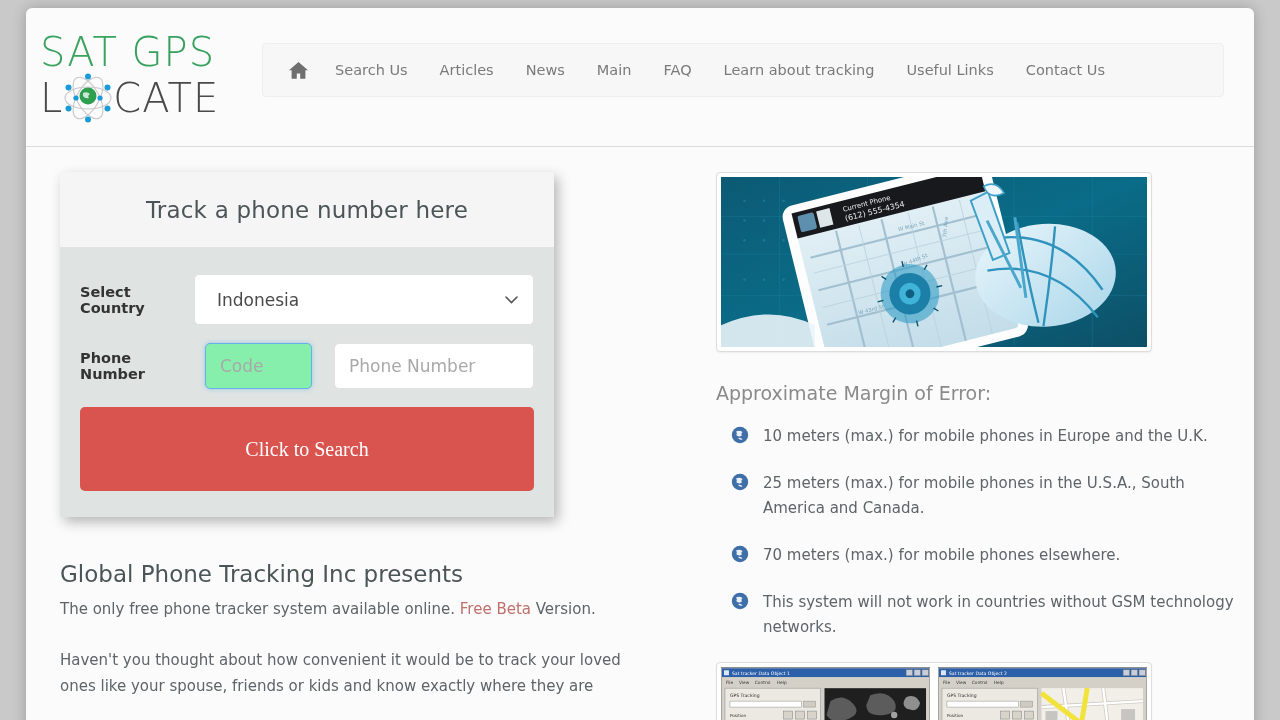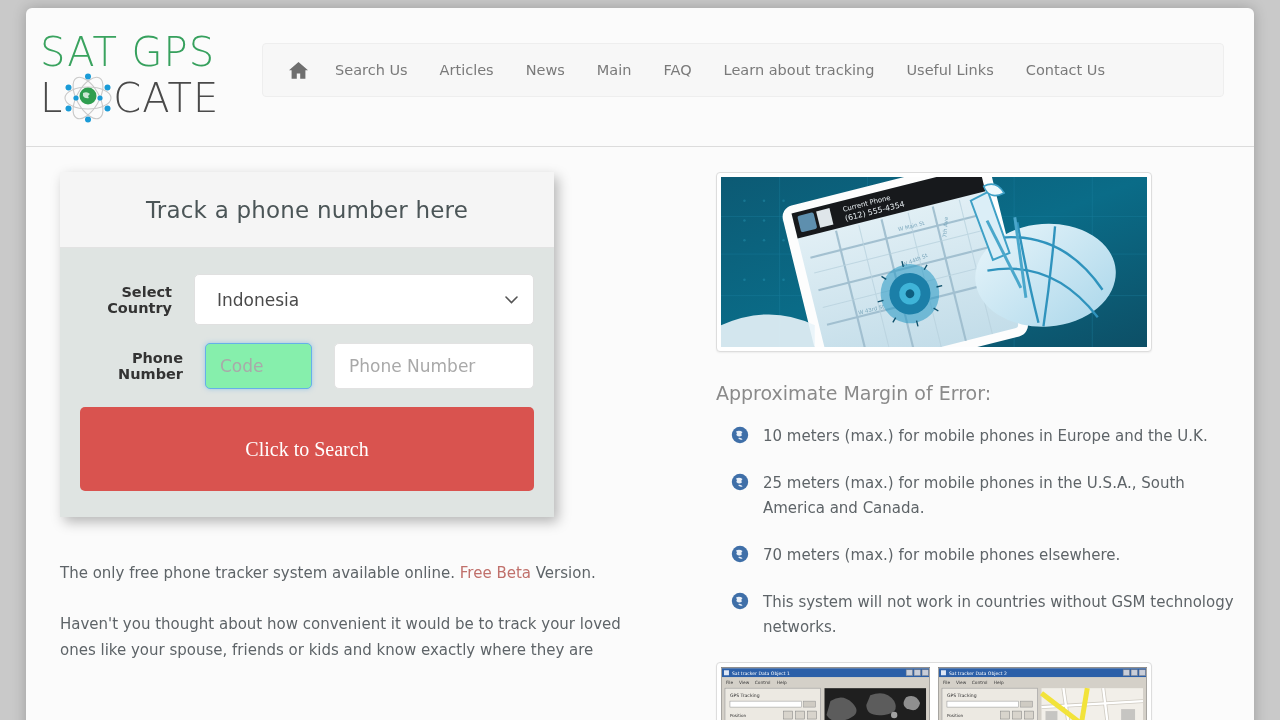--- a/index.html
+++ b/index.html
@@ -147,22 +147,22 @@
     padding: 26px 20px 26px 20px;
   }
 
   .form-row {
     display: flex;
     align-items: center;
     margin-bottom: 18px;
   }
   .form-label {
     width: 182px;
-    text-align: right;
-    padding-right: 22px;
+    text-align: left;
+    padding-right: 14px;
     font-size: 14.5px;
     font-weight: bold;
     color: #333;
   }
 
   .select-country {
     width: 340px;
     height: 51px;
     padding: 0 34px 0 22px;
     font-size: 17px;
@@ -399,20 +399,21 @@
             <div class="form-label">Phone Number</div>
             <input class="input-code" type="text" placeholder="Code" style="">
             <input class="input-phone" type="text" placeholder="Phone Number" style="">
           </div>
 
           <button class="search-btn">Click to Search</button>
         </div>
       </div>
 
       <div class="intro">
+        <div class="intro-title">Global Phone Tracking Inc presents</div>
         <div class="intro-sub">
           <span>The only free phone tracker system available online. </span><span class="intro-link">Free Beta</span><span> Version.</span>
         </div>
         <div class="intro-para">Haven't you thought about how convenient it would be to track your loved ones like your spouse, friends or kids and know exactly where they are</div>
       </div>
     </div>
 
     <div class="right-col">
 
       <div class="hero-frame">

